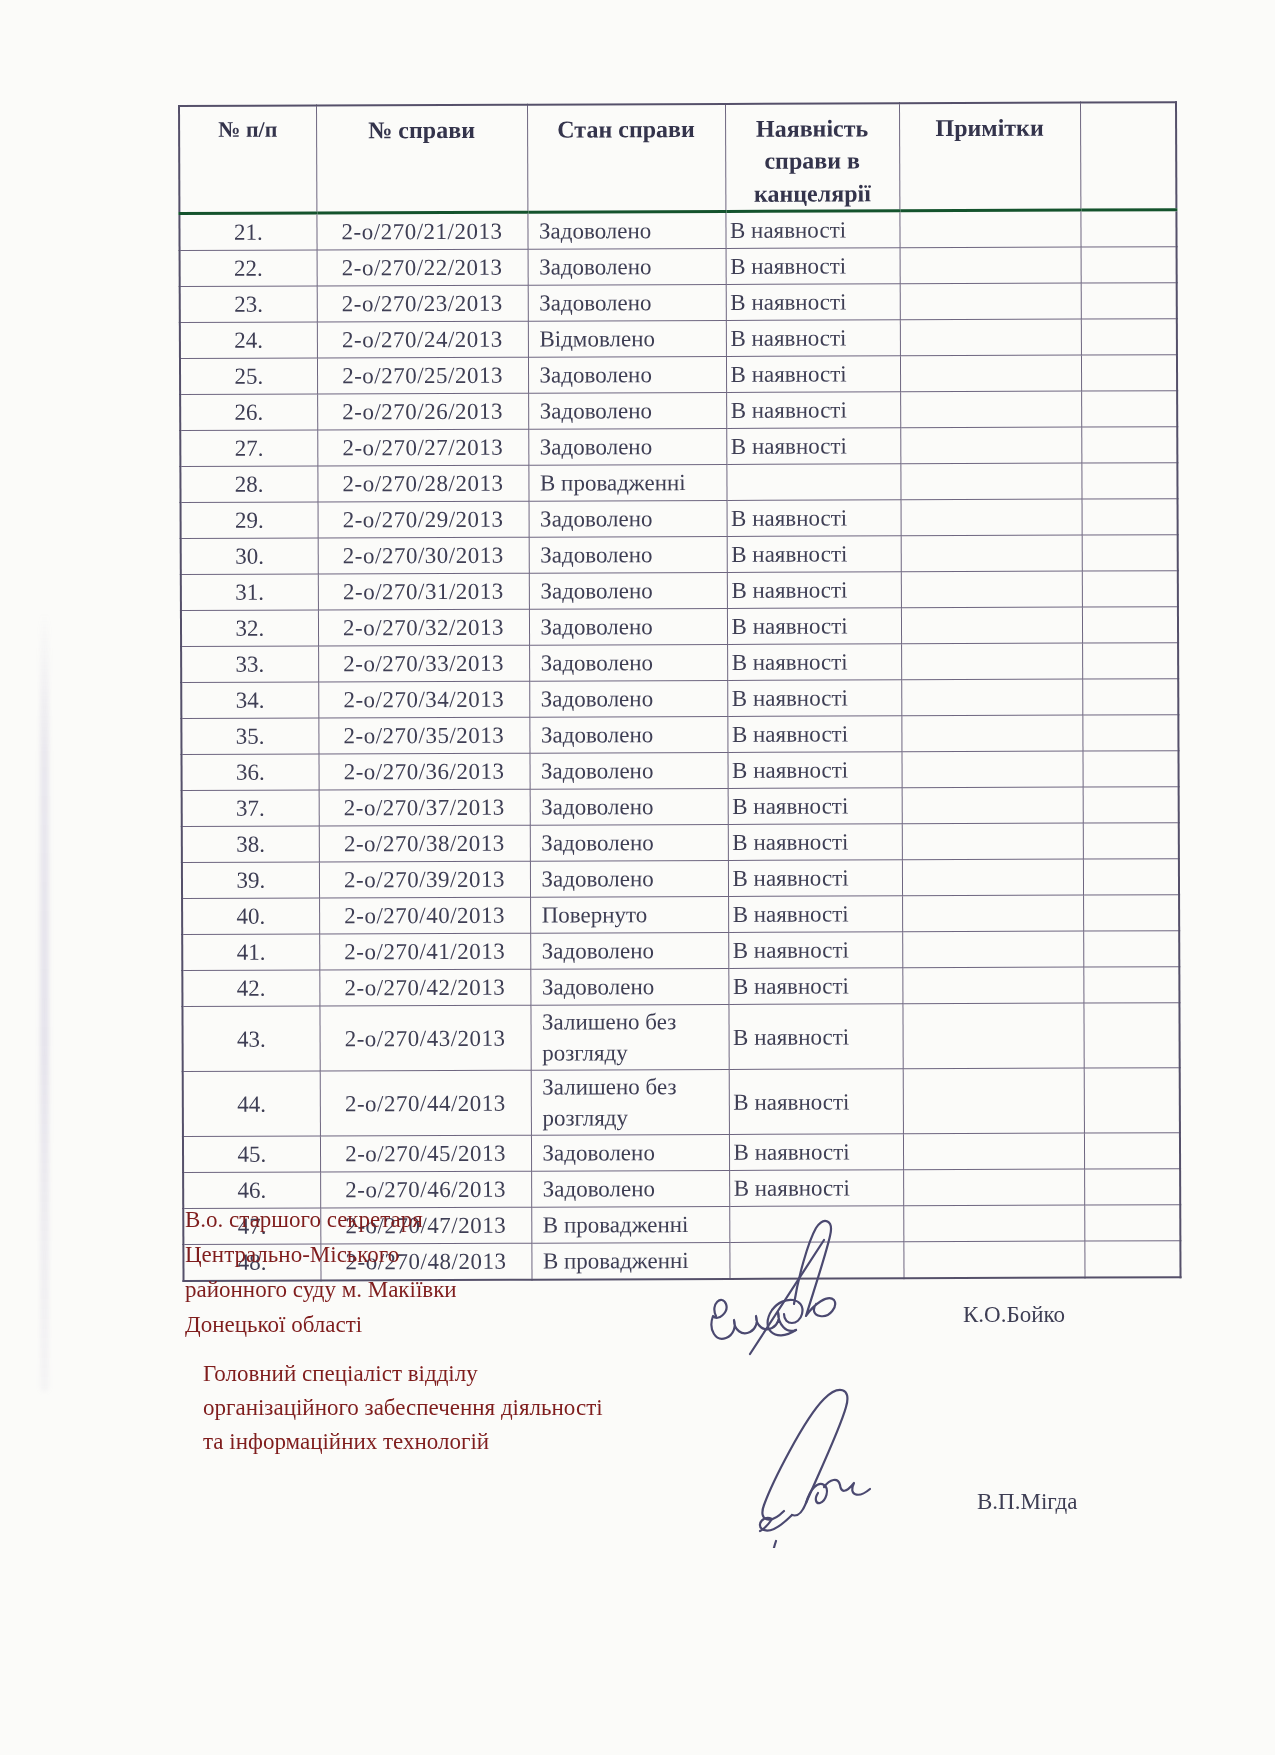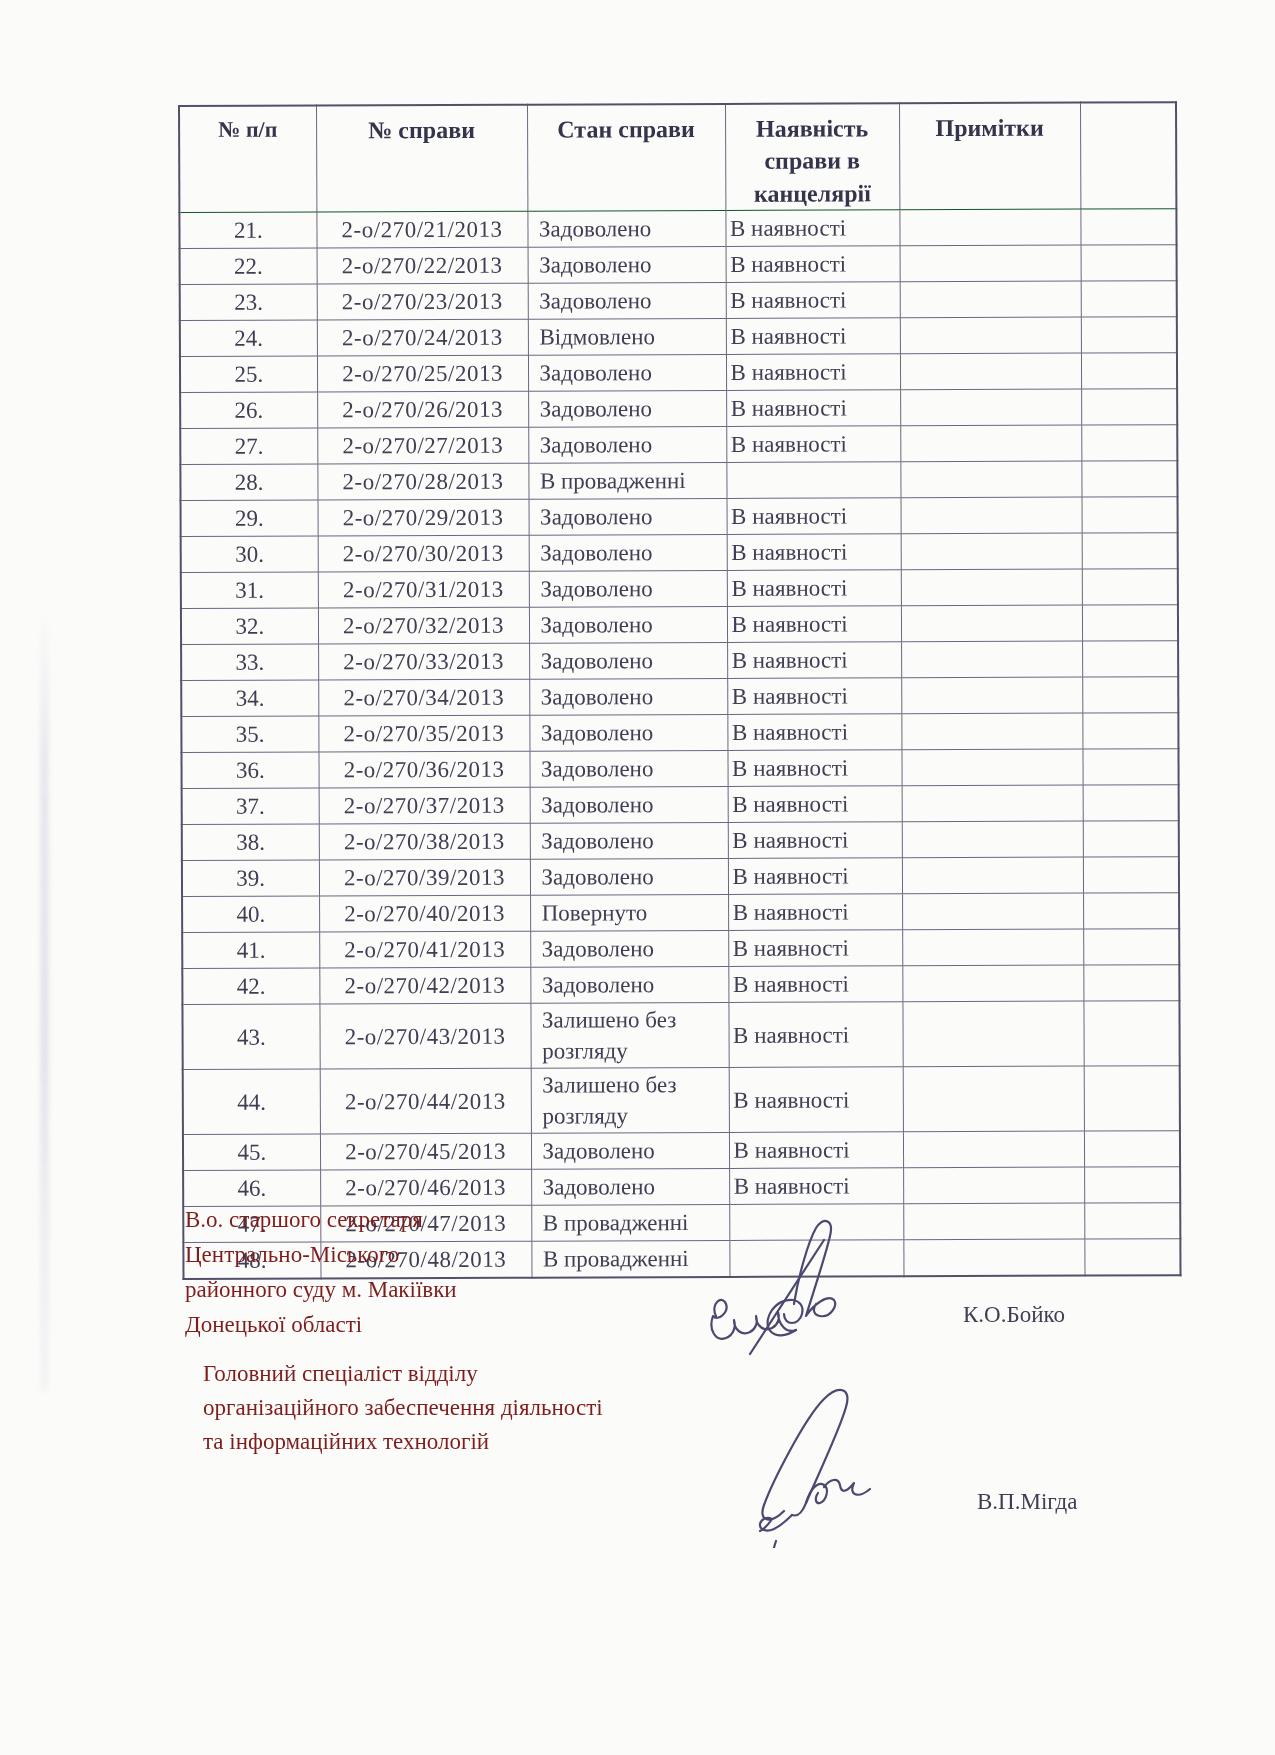--- a/index.html
+++ b/index.html
@@ -37,21 +37,21 @@
     border:1px solid #6e6680;
     overflow:hidden;
   }
   .case-table th {
     font-size:24px; font-weight:bold;
     vertical-align:top; text-align:center;
     padding:8px 4px 0 4px;
     height:87px;
     line-height:1.35;
     color:#34344c;
-    border-bottom:1px solid #14532d;
+    border-bottom:3px solid #14532d;
   }
   .case-table th.h-num { font-size:22px; }
   .case-table td {
     font-size:23px;
     height:33px;
     padding:1px 4px;
     vertical-align:middle;
     line-height:1.35;
     white-space:normal;
   }

